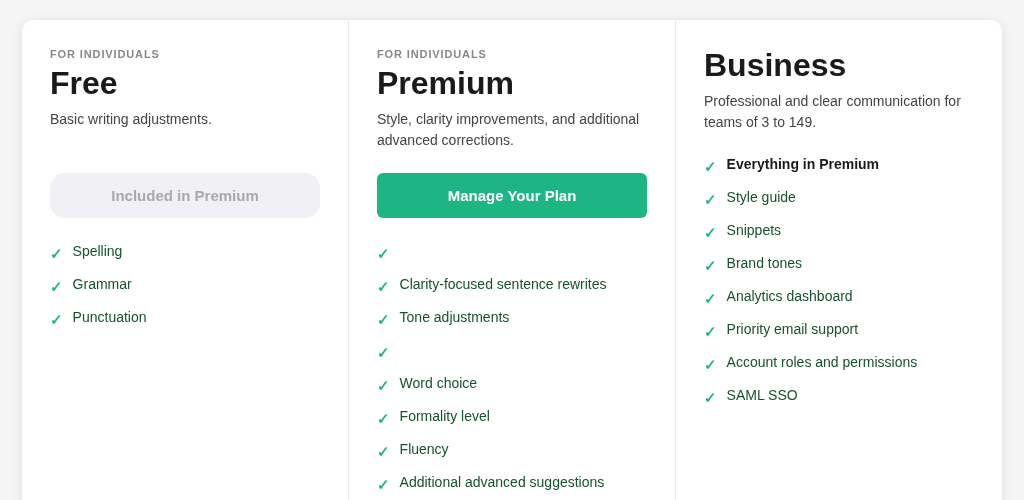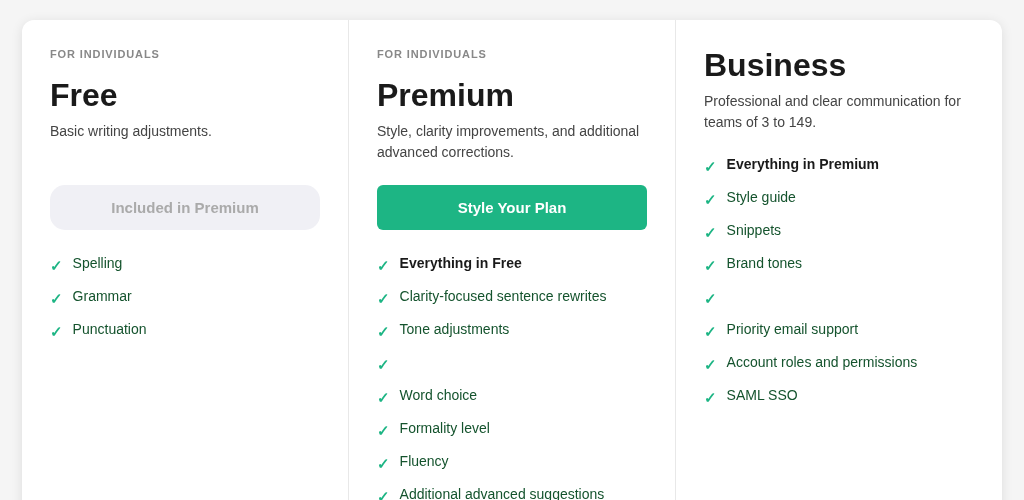--- a/index.html
+++ b/index.html
@@ -32,21 +32,21 @@
     }
     .pricing-column:last-child {
       border-right: none;
     }
     .plan-audience {
       font-size: 11px;
       font-weight: 600;
       color: #888;
       letter-spacing: 0.08em;
       text-transform: uppercase;
-      margin-bottom: 18px;
+      margin-bottom: 6px;
     }
     .plan-name {
       font-size: 32px;
       font-weight: 800;
       color: #1a1a1a;
       margin-bottom: 8px;
       line-height: 1.1;
     }
     .plan-description {
       font-size: 14px;
@@ -130,25 +130,24 @@
         <li class="feature-item">
           <span class="check-icon">✓</span>
           <span class="feature-text">Punctuation</span>
         </li>
       </ul>
     </div>
     <div class="pricing-column">
       <div class="plan-audience">For Individuals</div>
       <div class="plan-name">Premium</div>
       <div class="plan-description">Style, clarity improvements, and additional advanced corrections.</div>
-      <button class="plan-button btn-primary">Style Your Plan</button>
+      <button class="plan-button btn-primary">Manage Your Plan</button>
       <ul class="features-list">
         <li class="feature-item bold-item">
           <span class="check-icon">✓</span>
-          <span class="feature-text">Everything in Free</span>
         </li>
         <li class="feature-item">
           <span class="check-icon">✓</span>
           <span class="feature-text">Clarity-focused sentence rewrites</span>
         </li>
         <li class="feature-item">
           <span class="check-icon">✓</span>
           <span class="feature-text">Tone adjustments</span>
         </li>
         <li class="feature-item">
@@ -187,20 +186,21 @@
         <li class="feature-item">
           <span class="check-icon">✓</span>
           <span class="feature-text">Snippets</span>
         </li>
         <li class="feature-item">
           <span class="check-icon">✓</span>
           <span class="feature-text">Brand tones</span>
         </li>
         <li class="feature-item">
           <span class="check-icon">✓</span>
+          <span class="feature-text">Analytics dashboard</span>
         </li>
         <li class="feature-item">
           <span class="check-icon">✓</span>
           <span class="feature-text">Priority email support</span>
         </li>
         <li class="feature-item">
           <span class="check-icon">✓</span>
           <span class="feature-text">Account roles and permissions</span>
         </li>
         <li class="feature-item">

